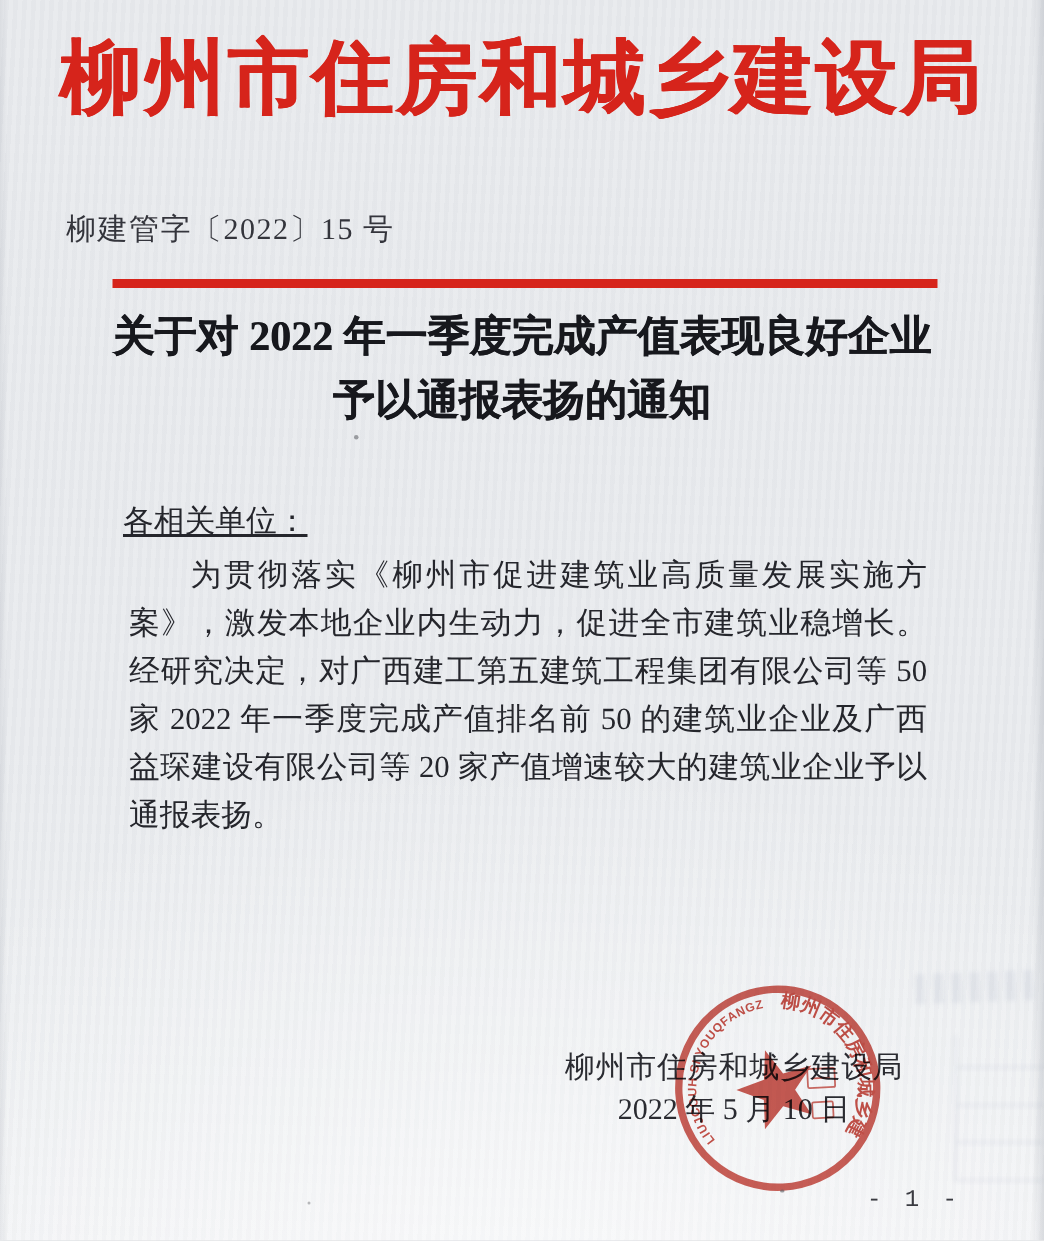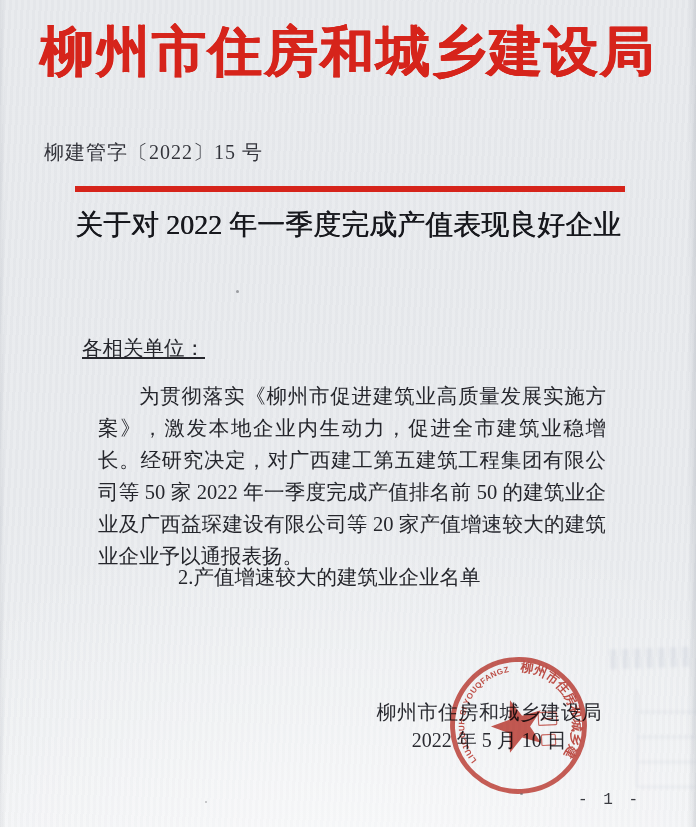--- a/index.html
+++ b/index.html
@@ -37,31 +37,31 @@
     text-align:left;
     font-size:20px;color:#34353c;letter-spacing:1px;padding-left:44px;
   }
   .red-rule{
     position:absolute;top:186px;left:75px;width:550px;height:6px;
     background:#d6241b;
   }
   .doc-title{
     position:absolute;top:203px;left:30px;right:30px;
     text-align:center;
-    font-size:28px;font-weight:400;line-height:43px;
+    font-size:28px;font-weight:700;line-height:43px;
     color:#17181d;
     text-shadow:.4px 0 0 #17181d;
   }
   .body-block{
     position:absolute;top:332px;left:82px;width:540px;
     font-size:20.5px;line-height:32px;color:#25262c;
   }
   .salutation{margin:0;text-decoration:underline;}
   .body-para{
-    margin:16px;
+    margin:4px;
     text-indent:2em;
     text-align:justify;
   }
   .attachments{
     position:absolute;top:558px;left:120px;
     font-size:20.5px;line-height:38px;color:#25262c;
   }
   .att-line2{margin-left:58px;}
   .signature-block{
     position:absolute;top:700px;right:94px;
@@ -107,29 +107,29 @@
   <div class="edge-shade-right"></div>
 
   <div class="letterhead">柳州市住房和城乡建设局</div>
 
   <div class="doc-number">柳建管字〔2022〕15 号</div>
 
   <div class="red-rule"></div>
 
   <div class="doc-title">
     <div>关于对 2022 年一季度完成产值表现良好企业</div>
+    <div>予以通报表扬的通知</div>
   </div>
 
   <div class="body-block">
     <p class="salutation">各相关单位：</p>
     <p class="body-para">为贯彻落实《柳州市促进建筑业高质量发展实施方案》，激发本地企业内生动力，促进全市建筑业稳增长。经研究决定，对广西建工第五建筑工程集团有限公司等 50 家 2022 年一季度完成产值排名前 50 的建筑业企业及广西益琛建设有限公司等 20 家产值增速较大的建筑业企业予以通报表扬。</p>
   </div>
 
   <div class="attachments">
-    <div class="att-line2">2.产值增速较大的建筑业企业名单</div>
   </div>
 
   <div class="signature-block">
     <div class="issuer">柳州市住房和城乡建设局</div>
     <div class="sign-date">2022 年 5 月 10 日</div>
   </div>
 
   <svg class="seal" viewBox="0 0 140 140" aria-hidden="true">
     <g fill="none" stroke="#c23a30">
       <circle cx="70" cy="70" r="62" stroke-width="4.6" opacity=".92"></circle>

